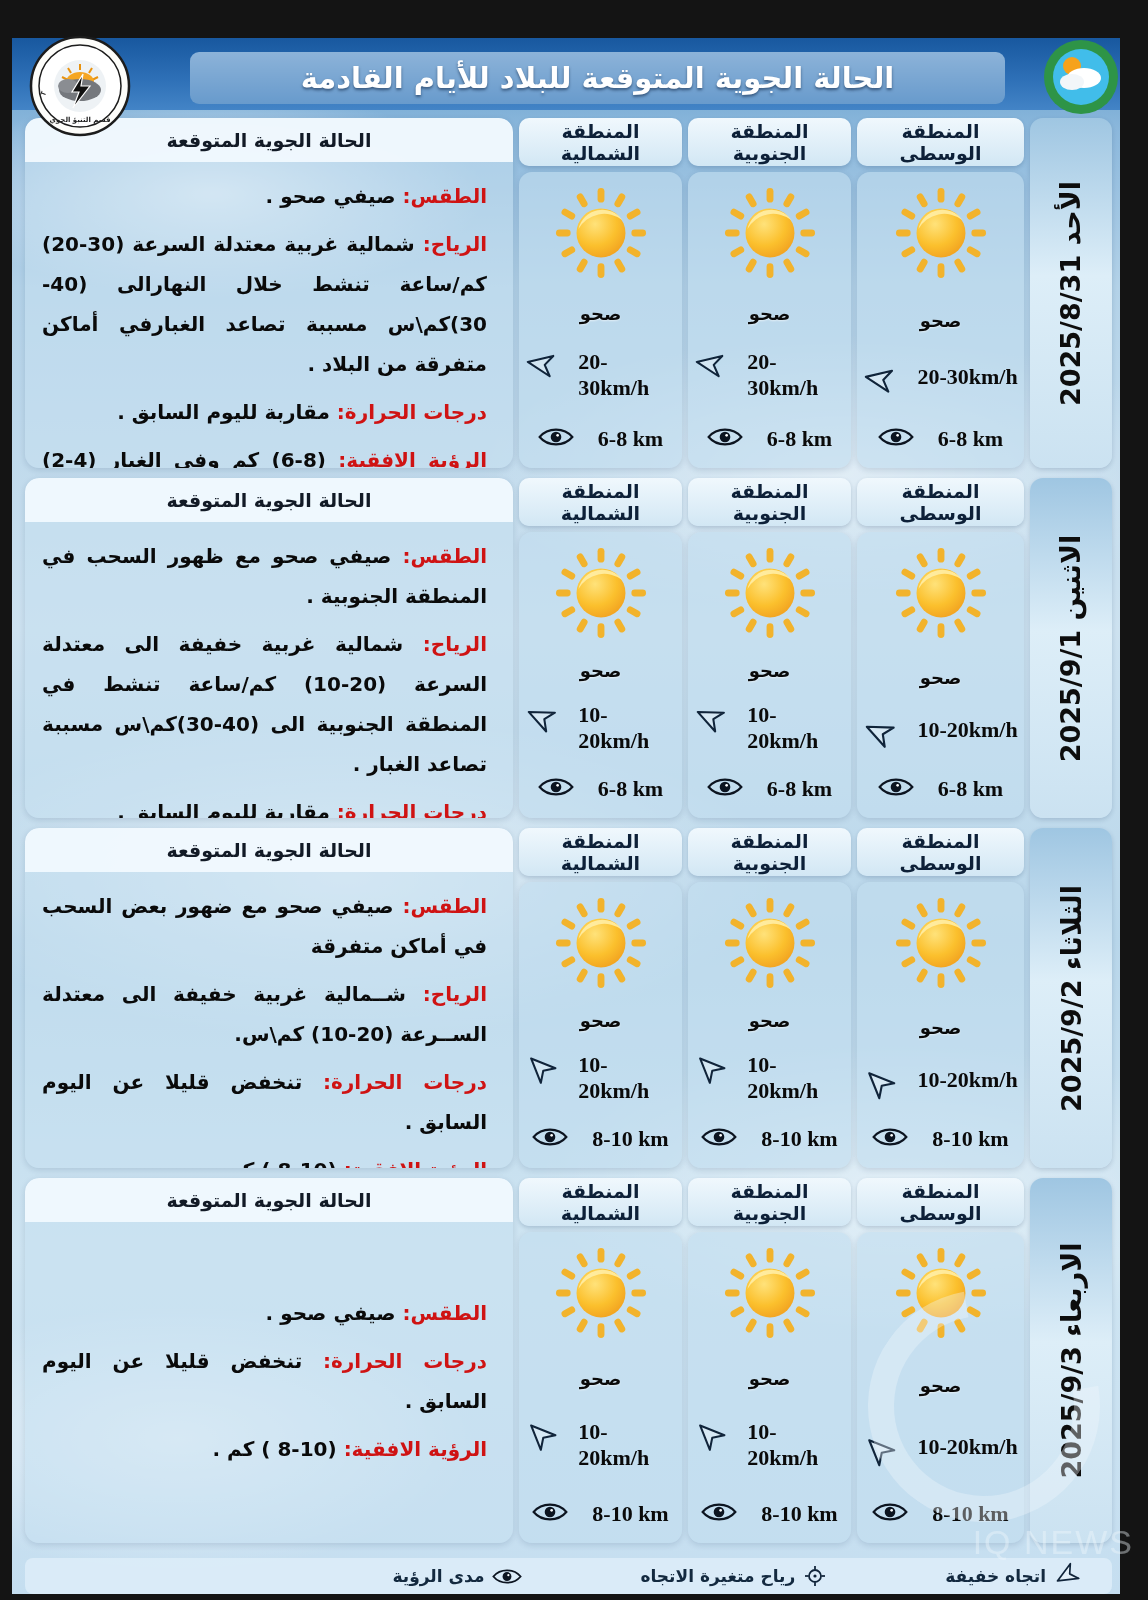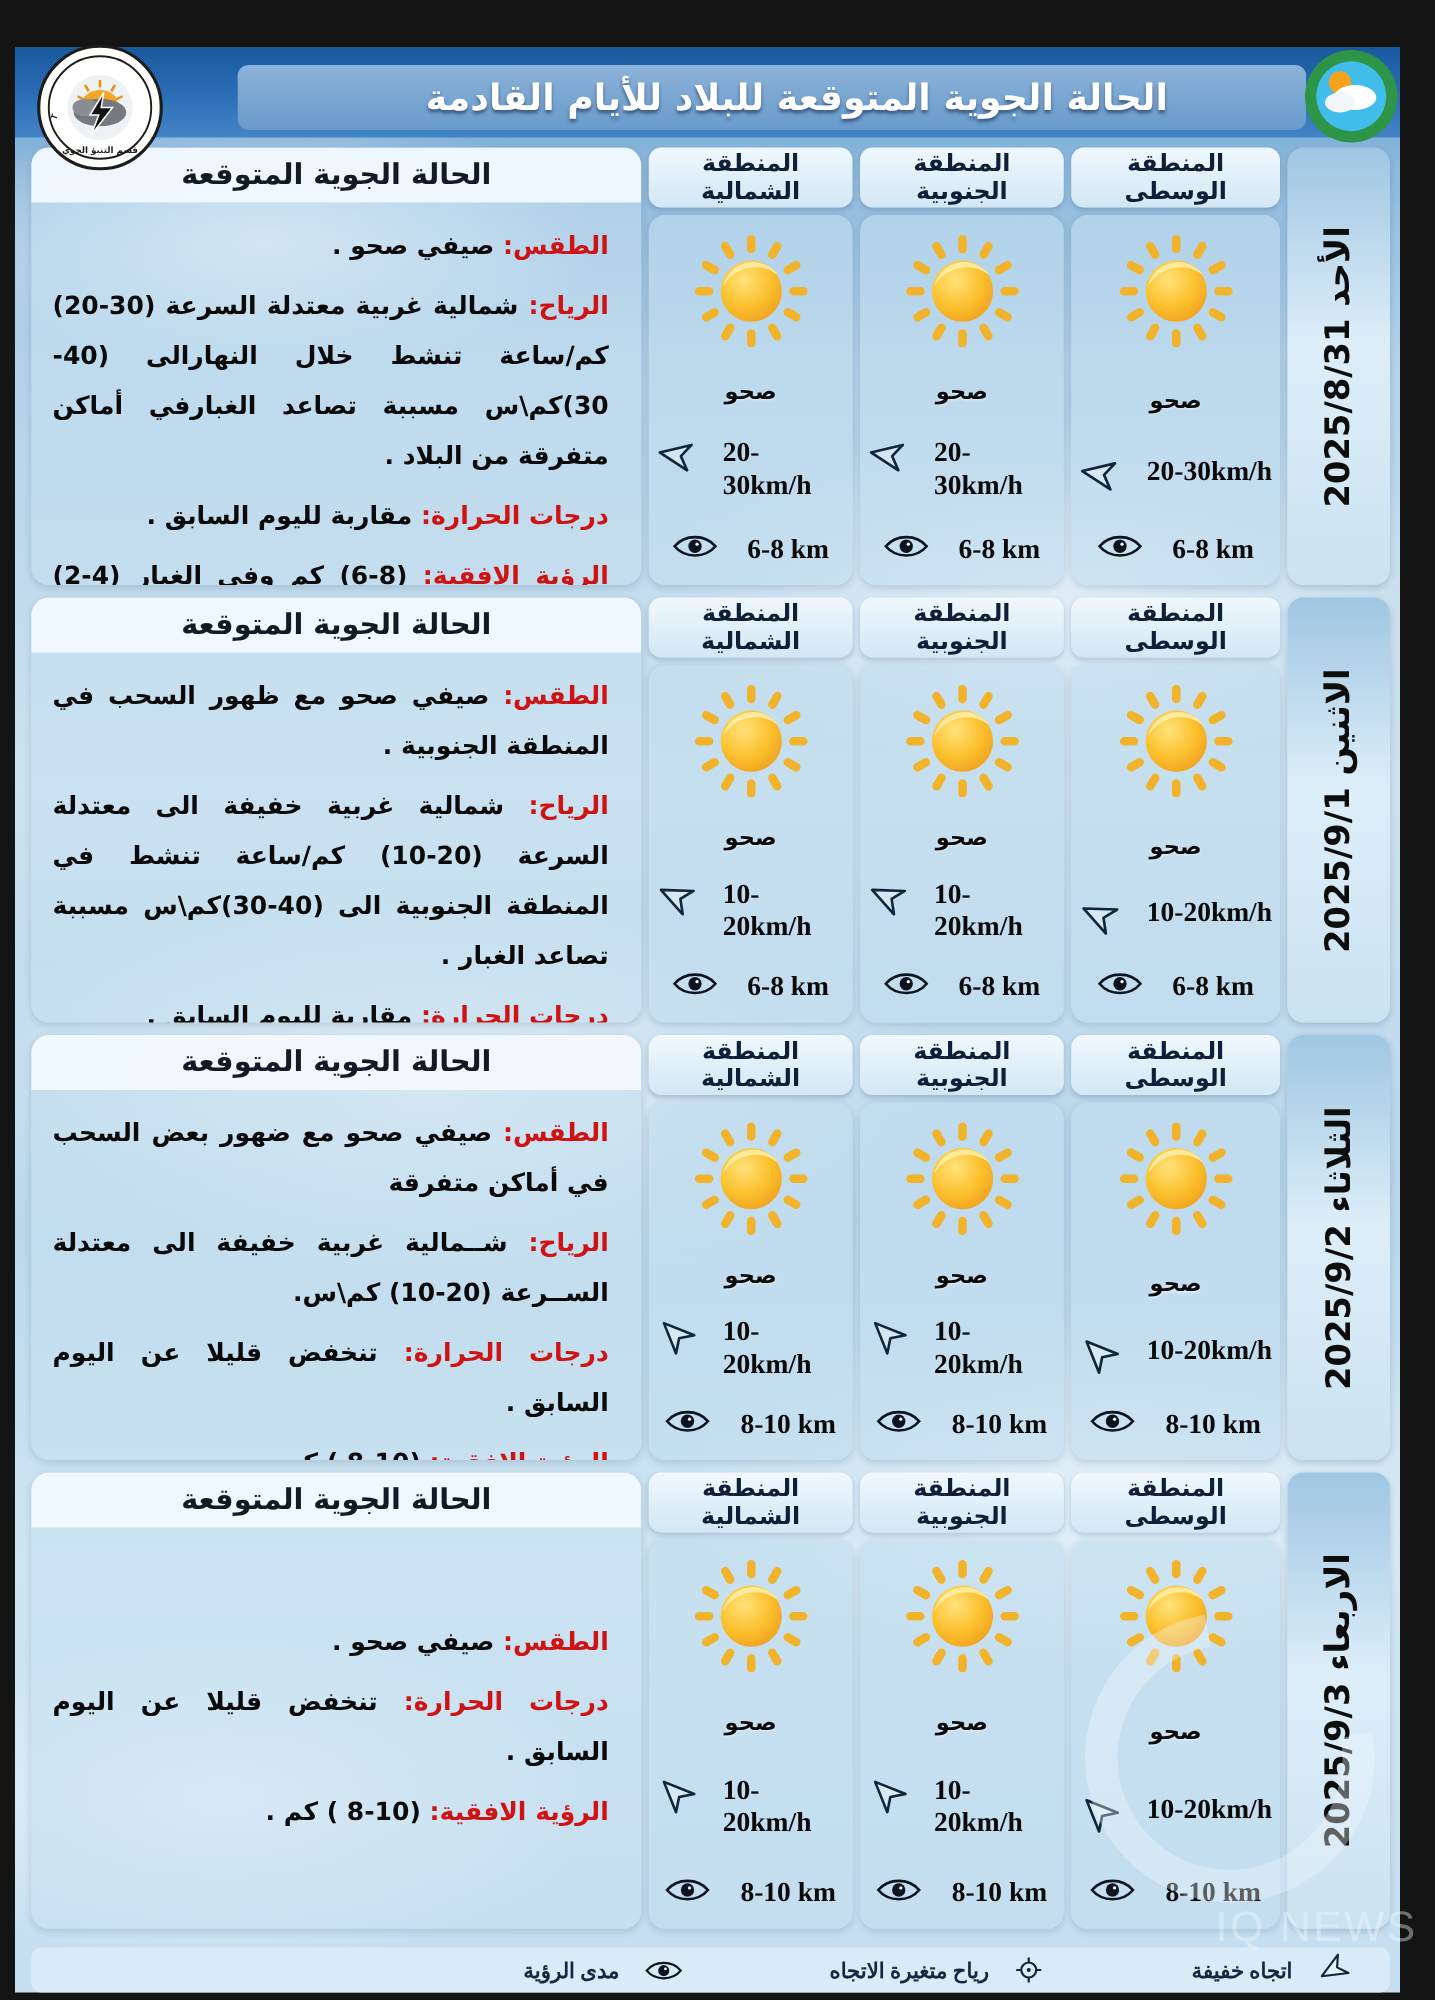--- a/index.html
+++ b/index.html
@@ -11,21 +11,21 @@
       radial-gradient(520px 200px at 75% 28%, rgba(255,255,255,.50), transparent 70%),
       radial-gradient(620px 230px at 30% 54%, rgba(255,255,255,.55), transparent 70%),
       radial-gradient(520px 210px at 80% 74%, rgba(255,255,255,.45), transparent 70%),
       radial-gradient(430px 190px at 15% 90%, rgba(255,255,255,.60), transparent 70%),
       linear-gradient(180deg,#5d9aca 0%,#8cb8dc 6%,#b3d2e8 16%,#cde2f0 38%,#b8d6ea 58%,#cfe5f2 78%,#c5def0 100%);
   }
   
   .header{position:relative;height:72px;background:linear-gradient(180deg,#18589f 0%,#2d6fb6 55%,#4384c6 100%);}
   .title-box{position:absolute;left:178px;top:14px;width:815px;height:52px;border-radius:9px;
     background:linear-gradient(180deg,rgba(255,255,255,.30),rgba(255,255,255,.08)),#5b92c8;
-    display:flex;align-items:center;justify-content:center;padding-left:40px;}
+    display:flex;align-items:center;justify-content:center;}
   .title-box span{color:#fff;font-weight:bold;font-size:29px;text-shadow:0 2px 3px rgba(10,30,60,.55);}
   .logo-left{position:absolute;right:988px;top:-4px;}   
   .logo-left, .logo-right{pointer-events:none;}
   .logo-right{position:absolute;left:1030px;top:0px;}
   
   .rows{padding:8px 8px 0 13px;}
   .day-row{display:flex;gap:6px;margin-bottom:10px;}
   .day-row.h1{height:350px}.day-row.h2{height:340px}.day-row.h3{height:340px}.day-row.h4{height:365px}
   .date-col{width:82px;flex:0 0 82px;border-radius:13px;
     background:linear-gradient(180deg,#9fc6e2,#ddeef8 45%,#cbe2f1);
@@ -45,30 +45,30 @@
   .wind-row,.vis-row{direction:ltr;display:flex;align-items:flex-start;gap:24px;}
   .wind-ico{width:30px;height:30px;}
   .d1 .wind-ico{transform:rotate(10deg);} .d2 .wind-ico{transform:rotate(25deg);}
   .d3 .wind-ico{transform:rotate(45deg);} .d4 .wind-ico{transform:rotate(45deg);}
   .eye-ico{width:36px;height:22px;}
   .num{font-family:"Liberation Serif","DejaVu Serif",serif;font-weight:bold;font-size:22px;color:#0a0a0a;}
   
   .forecast{flex:1;display:flex;flex-direction:column;border-radius:14px;background:rgba(198,224,240,.55);
     box-shadow:0 2px 6px rgba(20,50,90,.15);overflow:hidden;}
   .forecast-title{height:44px;flex:0 0 44px;background:rgba(241,249,254,.95);border-radius:14px 14px 0 0;
-    display:flex;align-items:center;justify-content:center;font-size:23px;font-weight:bold;color:#121a26;}
+    display:flex;align-items:center;justify-content:center;font-size:19px;font-weight:bold;color:#121a26;}
   .forecast-body{flex:1;display:flex;flex-direction:column;justify-content:center;
     padding:10px 26px 14px 17px;}
   .forecast-body p{margin:4px 0;font-size:20px;font-weight:bold;color:#0a0a0a;line-height:2.0;
     text-align:justify;text-align-last:right;}
   .lbl{color:#cf1313;}
   
   .legend{margin:15px 8px 0 13px;height:36px;border-radius:8px;background:rgba(222,238,249,.82);
     display:flex;align-items:center;gap:0;padding:0 34px;}
-  .legend-item{display:flex;align-items:center;gap:20px;font-size:17px;font-weight:bold;color:#13293f;font-family:Liberation Serif, serif;}
+  .legend-item{display:flex;align-items:center;gap:8px;font-size:17px;font-weight:bold;color:#13293f;}
   .legend-item + .legend-item{margin-right:118px;}
   .legend .wind-ico{width:24px;height:24px;transform:rotate(-30deg);}
   .legend .eye-ico{width:30px;height:19px;}
   .var-ico{width:24px;height:24px;}
   
   .watermark{position:absolute;right:-20px;bottom:26px;width:280px;height:260px;opacity:.45;pointer-events:none;}
   .wm-ring{position:absolute;right:40px;bottom:46px;width:180px;height:180px;border:26px solid rgba(240,247,252,.8);
     border-radius:50%;border-top-color:transparent;transform:rotate(35deg);}
   .wm-text{position:absolute;right:6px;bottom:6px;font-family:"Liberation Sans",sans-serif;
     font-size:34px;letter-spacing:2px;color:rgba(240,247,252,.9);font-weight:normal;}

